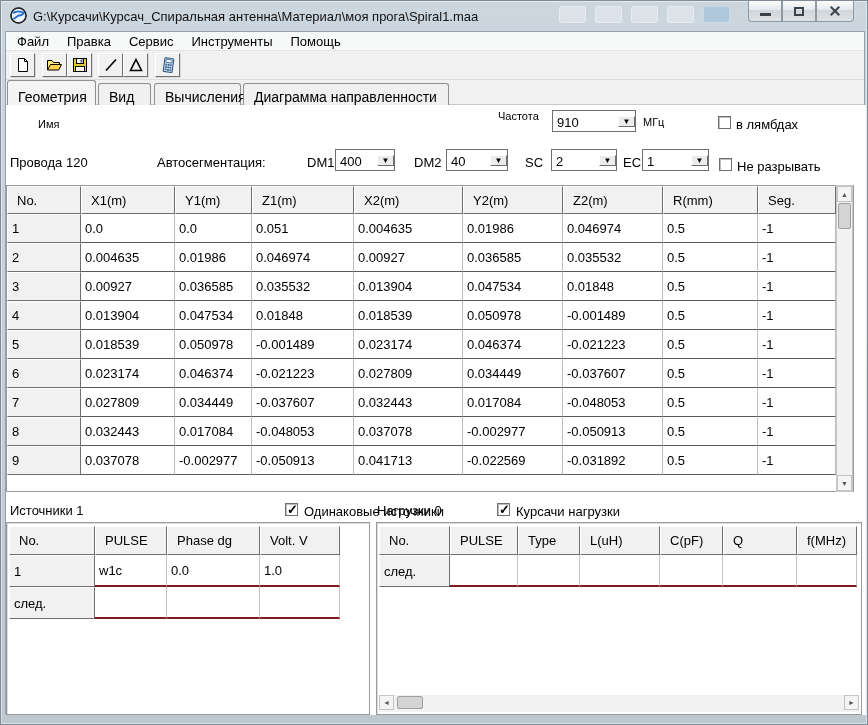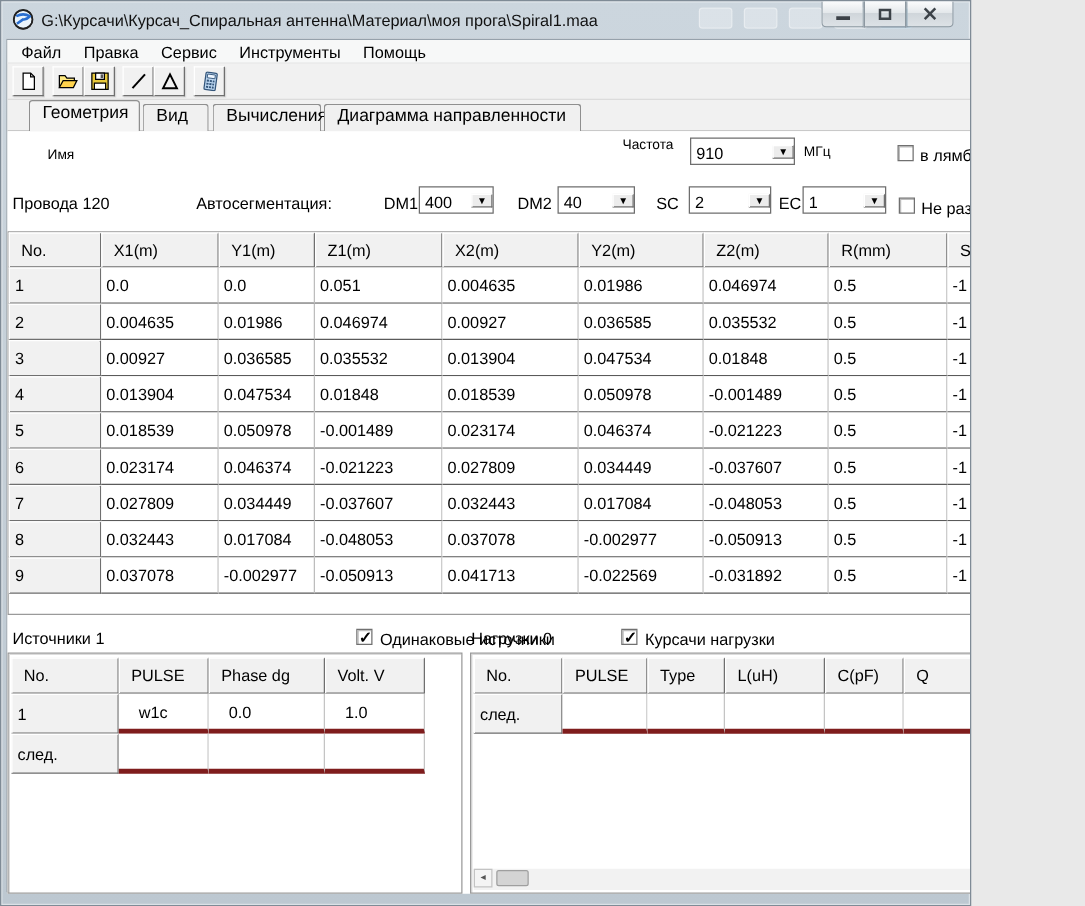--- a/index.html
+++ b/index.html
@@ -1,17 +1,17 @@
 <!DOCTYPE html>
 <html><head>
 <meta charset="utf-8">
 <style>
   html,body{margin:0;padding:0;background:#e9e9e9;font-family:"Liberation Sans",sans-serif;}
   *{box-sizing:border-box;}
-  #window{position:relative;width:777px;height:725px;background:linear-gradient(#ccd6de,#bdc8d1);
+  #window{position:relative;width:868px;height:725px;background:linear-gradient(#ccd6de,#bdc8d1);
           border:1px solid #7f8b96;box-shadow:inset 0 0 0 1px rgba(255,255,255,.45);overflow:hidden;}
   
   .titlebar{position:absolute;left:0;top:0;width:100%;height:30px;}
   .app-icon{position:absolute;left:9px;top:6px;width:17px;height:17px;}
   .title-text{position:absolute;left:32px;top:8px;font-size:13px;color:#111;white-space:nowrap;}
   .ghost{position:absolute;top:5px;height:17px;width:27px;background:rgba(255,255,255,.30);
          border:1px solid rgba(255,255,255,.35);border-radius:3px;}
   .winbtns{position:absolute;right:13px;top:0;height:22px;display:flex;}
   .winbtn{width:34px;height:21px;background:linear-gradient(#fbfcfd,#e4e8eb 45%,#cfd5da 46%,#dde2e6);
           border:1px solid #8d98a1;border-top:none;display:flex;align-items:center;justify-content:center;position:relative;}
@@ -26,21 +26,21 @@
   
   .client{position:absolute;left:4px;top:30px;width:860px;height:683px;background:#fff;border:1px solid #96a1ab;}
   .menubar{position:absolute;left:0;top:0;width:100%;height:19px;background:#f7f8f8;border-bottom:1px solid #e3e3e3;display:flex;align-items:center;padding-left:2px;}
   .menu-item{font-size:13px;color:#000;padding:2px 9px;cursor:default;}
   .toolbar{position:absolute;left:0;top:19px;width:100%;height:29px;background:#f1f1f1;border-bottom:1px solid #dcdcdc;}
   .tbtn{position:absolute;top:2px;width:25px;height:24px;background:#f1f1f1;
         border:1px solid;border-color:#fff #6f6f6f #6f6f6f #fff;box-shadow:1px 1px 0 #d9d9d9;
         display:flex;align-items:center;justify-content:center;}
   .tabstrip{position:absolute;left:0;top:48px;width:100%;height:25px;background:#f1f1f1;border-bottom:1px solid #c9c9c9;}
   .tab{position:absolute;top:3px;height:22px;background:#f0f0f0;border:1px solid #8f8f8f;border-bottom:none;
-       border-radius:3px 3px 0 0;font-size:14px;display:flex;align-items:flex-start;padding:0 10px;white-space:nowrap;margin-left:16px;}
+       border-radius:3px 3px 0 0;font-size:14px;display:flex;align-items:flex-end;padding:0 10px;white-space:nowrap;}
   .tab.active{top:0;height:25px;background:#f4f4f4;z-index:2;}
   .content{position:absolute;left:0;top:73px;width:860px;height:610px;background:#fff;}
   .lbl{position:absolute;font-size:13px;color:#000;white-space:nowrap;}
   .lbl14{font-size:11px;}
   
   .textbox{position:absolute;background:#fff;border:1px solid #6e6e6e;font-size:14px;padding:2px 4px 0 4px;
            font-family:"Liberation Sans",sans-serif;line-height:1.1;}
   .combo{position:absolute;height:22px;background:#fff;border:1px solid #6e6e6e;display:flex;align-items:center;}
   .combo-val{flex:1;font-size:13px;padding:3px 0 0 4px;overflow:hidden;}
   .combo-btn{width:17px;background:#ececec;border:1px solid;border-color:#fff #6f6f6f #6f6f6f #fff;
@@ -52,21 +52,21 @@
   table{border-collapse:separate;border-spacing:0;table-layout:fixed;font-size:13px;}
   th,td{overflow:hidden;white-space:nowrap;font-weight:normal;text-align:left;}
   .wires-wrap{position:absolute;left:0;top:80px;width:848px;height:307px;background:#fff;border:1px solid #9a9a9a;}
   .wires th{height:28px;background:#f1f1f1;border:1px solid;border-color:#fff #6f6f6f #6f6f6f #fff;padding-left:9px;}
   .wires td{height:29px;}
   .wires td.rowno{background:#f1f1f1;border:1px solid;border-color:#fff #6f6f6f #6f6f6f #fff;padding-left:4px;}
   .wires td.val{background:#fff;border-right:1px solid #bdbdbd;border-bottom:1px solid #5a5a5a;padding-left:4px;}
   .mini th{height:29px;background:#f1f1f1;border:1px solid;border-color:#fff #6f6f6f #6f6f6f #fff;padding-left:9px;}
   .mini td{height:32px;}
   .mini td.rowno{background:#f1f1f1;border:1px solid;border-color:#fff #6f6f6f #6f6f6f #fff;padding-left:4px;}
-  .mini td.val{background:#fff;border-right:1px solid #c4c4c4;border-bottom:4px solid #7f1d1d;padding-left:16px;}
+  .mini td.val{background:#fff;border-right:1px solid #c4c4c4;border-bottom:2px solid #7f1d1d;padding-left:4px;}
   .panel{position:absolute;background:#fff;border:1px solid #9a9a9a;box-shadow:inset 1px 1px 0 #dcdcdc;}
   
   .vscroll{position:absolute;left:830px;top:80px;width:17px;height:307px;background:#f2f2f2;border:1px solid #c8c8c8;}
   .hscroll{position:absolute;left:2px;bottom:2px;right:2px;height:17px;background:#f2f2f2;}
   .sbtn{position:absolute;width:15px;height:16px;background:#f4f4f4;border:1px solid #c3c3c3;
         font-size:7px;color:#555;display:flex;align-items:center;justify-content:center;}
   .thumb{position:absolute;background:#d4d4d4;border:1px solid #9f9f9f;border-radius:2px;}
 </style>
 </head>
 <body>

